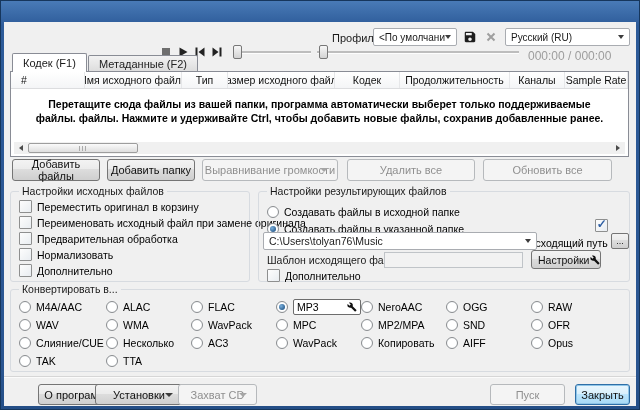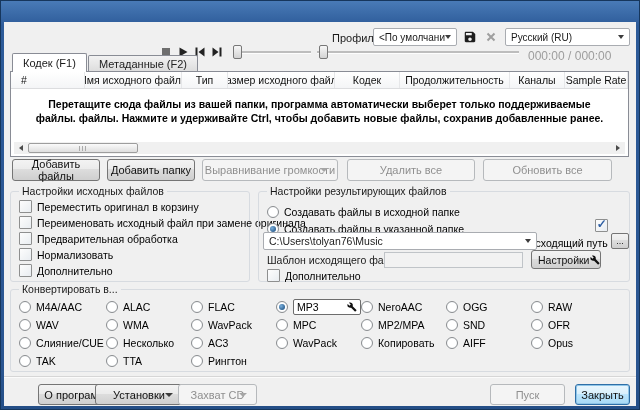--- a/index.html
+++ b/index.html
@@ -349,24 +349,20 @@
             <span class="fmtlab">Opus</span>
           </div>
           <div class="fmt">
             <span class="radio"></span>
             <span class="fmtlab">TAK</span>
           </div>
           <div class="fmt">
             <span class="radio"></span>
             <span class="fmtlab">TTA</span>
           </div>
-          <div class="fmt">
-            <span class="radio"></span>
-            <span class="fmtlab">Рингтон</span>
-          </div>
         </div>
     </div>
 
     <div class="fdivider"></div>
     <div class="footer-left">
         <button class="fbtn" style="left: 6px; width: 80px; margin-left: 28px;">
           <span>О программе</span>
         </button>
         <button class="fbtn" style="left: 91px; width: 88px;">
           <span>Установки</span>

